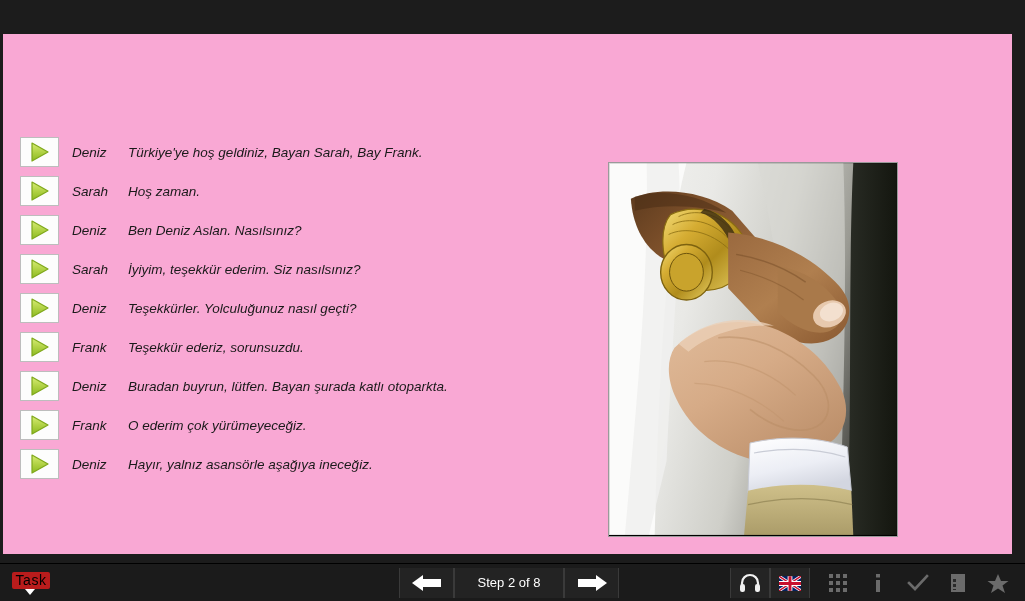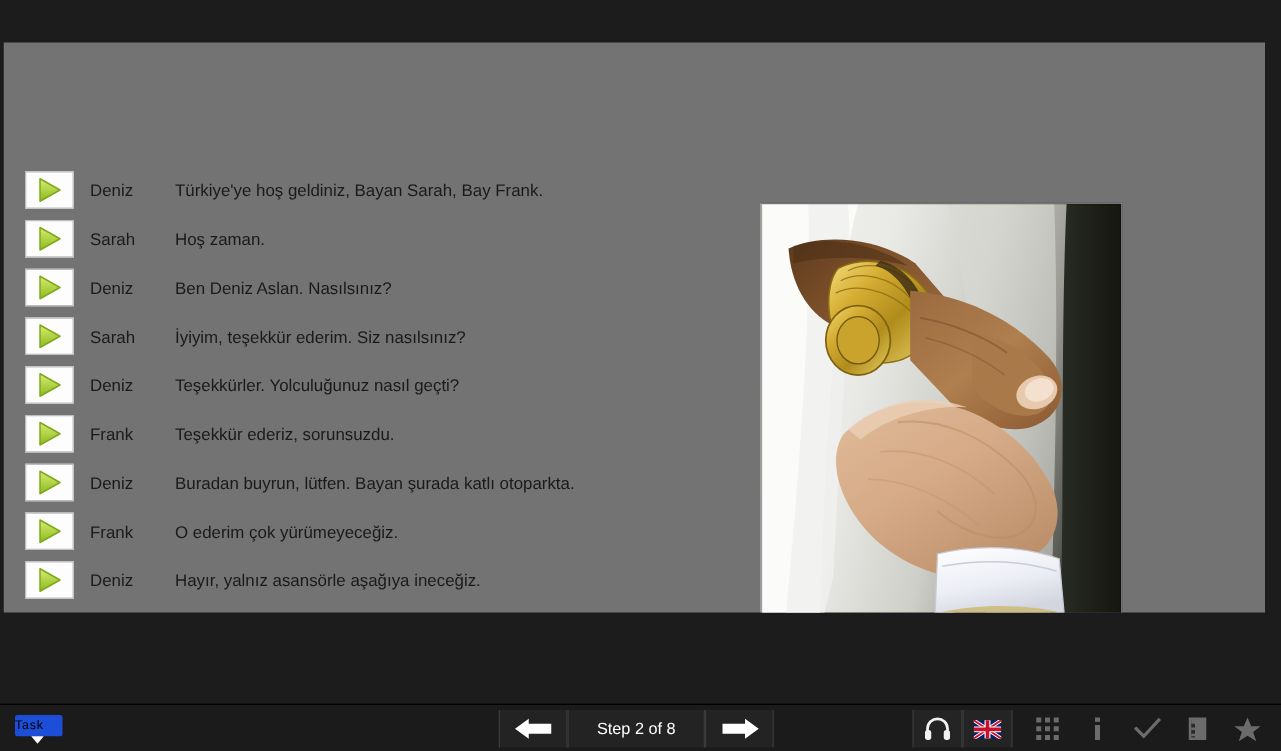--- a/index.html
+++ b/index.html
@@ -55,23 +55,24 @@
     font-size: 13px;
     font-weight: bold;
     letter-spacing: 0.1px;
     white-space: nowrap;
   }
 
   
   .stage {
     position: absolute;
     left: 3px; top: 34px;
-    width: 1009px; height: 456px;
-    background: #737373;
+    width: 1009px; height: 520px;
+    background: #f9a8d4;
     overflow: hidden;
+    font-style: italic;
   }
 
   .dialogue-list {
     position: absolute;
     left: 17px; top: 103px;
     width: 570px;
   }
   .dialogue-row {
     display: flex;
     align-items: center;
@@ -91,21 +92,21 @@
   .play-tri { display: block; }
   .speaker {
     width: 50px;
     margin-left: 13px;
     flex: 0 0 auto;
     font-size: 13.5px;
     color: #1a1a1a;
     white-space: nowrap;
   }
   .line-text {
-    margin-left: 18px;
+    margin-left: 6px;
     font-size: 13.5px;
     color: #1a1a1a;
     white-space: nowrap;
   }
 
   
   .photo-frame {
     position: absolute;
     left: 605px; top: 128px;
     width: 290px; height: 375px;
@@ -120,26 +121,26 @@
     position: absolute;
     left: 0; bottom: 0;
     width: 1025px; height: 38px;
     background: #1b1b1b;
     border-top: 1px solid #000;
   }
   .task-bubble {
     position: absolute;
     left: 12px; top: 8px;
     width: 38px; height: 17px;
-    background: #1d4ed8;
+    background: #b91c1c;
     border-radius: 2px;
     color: #000;
-    font-size: 10px;
+    font-size: 14px;
     line-height: 17px;
-    text-align: left;
+    text-align: center;
     letter-spacing: 0.6px;
     cursor: pointer;
   }
   .task-bubble::after {
     content: "";
     position: absolute;
     left: 13px; top: 17px;
     width: 0; height: 0;
     border-left: 5px solid transparent;
     border-right: 5px solid transparent;

